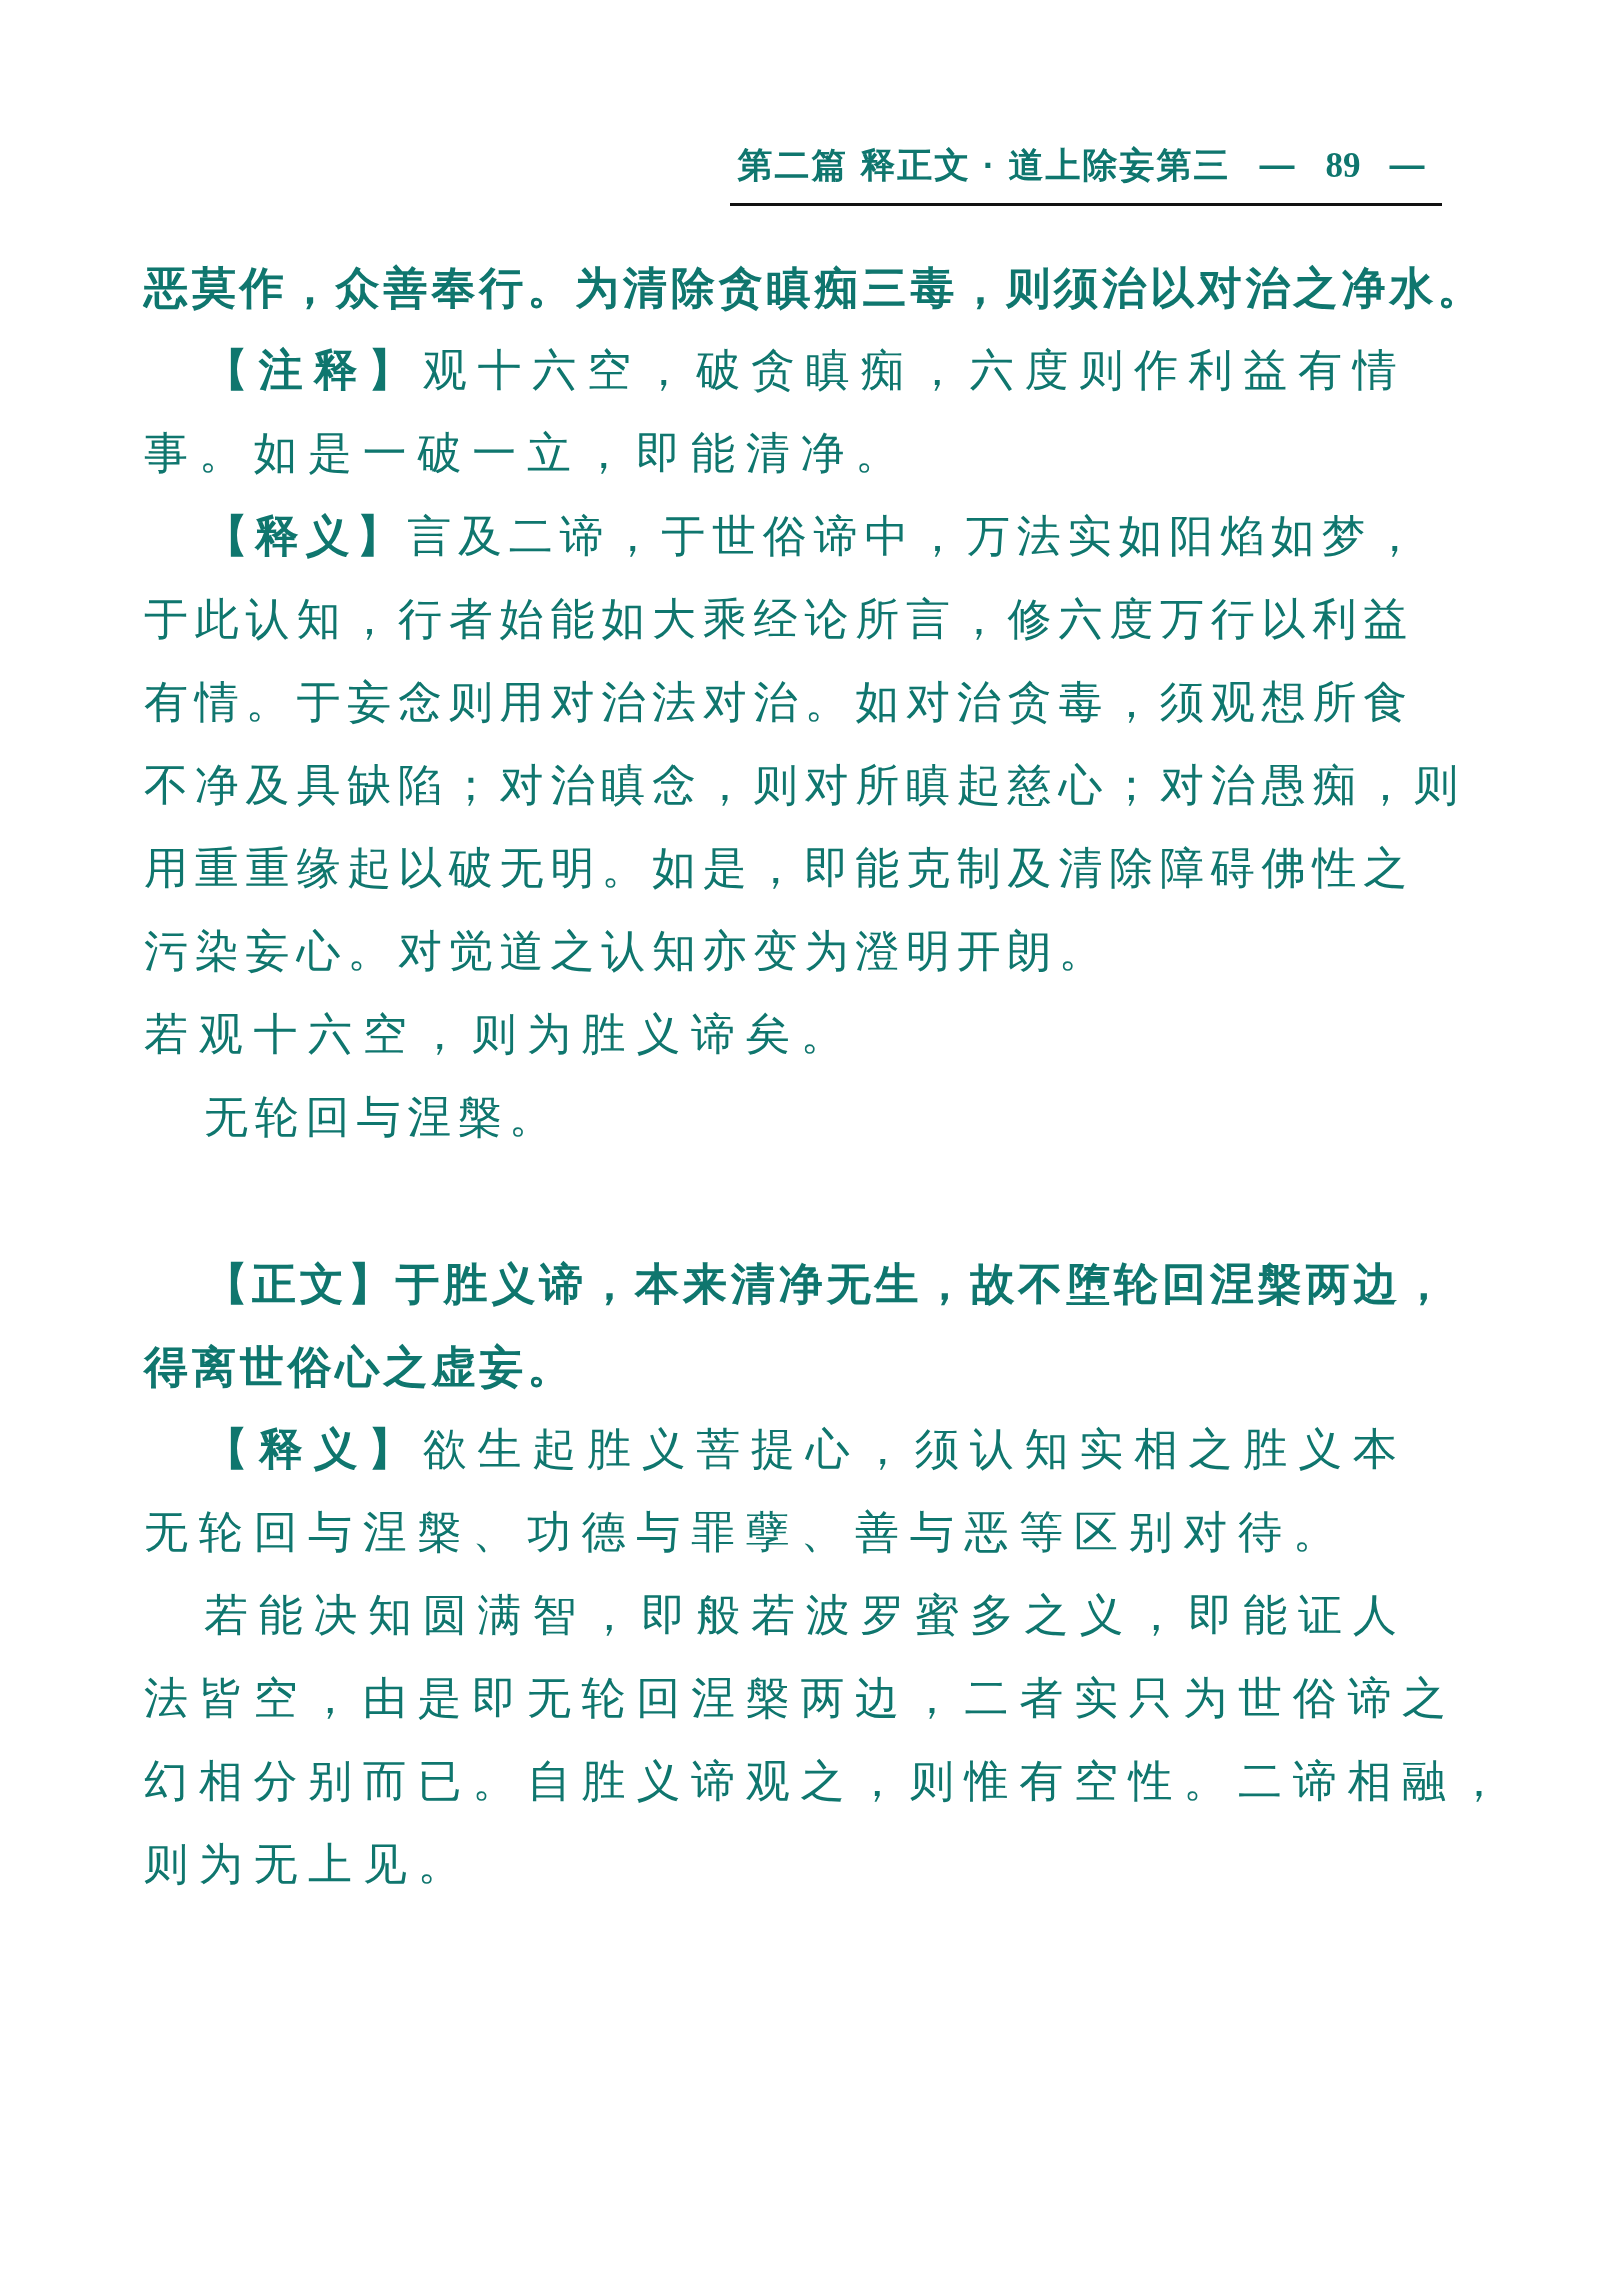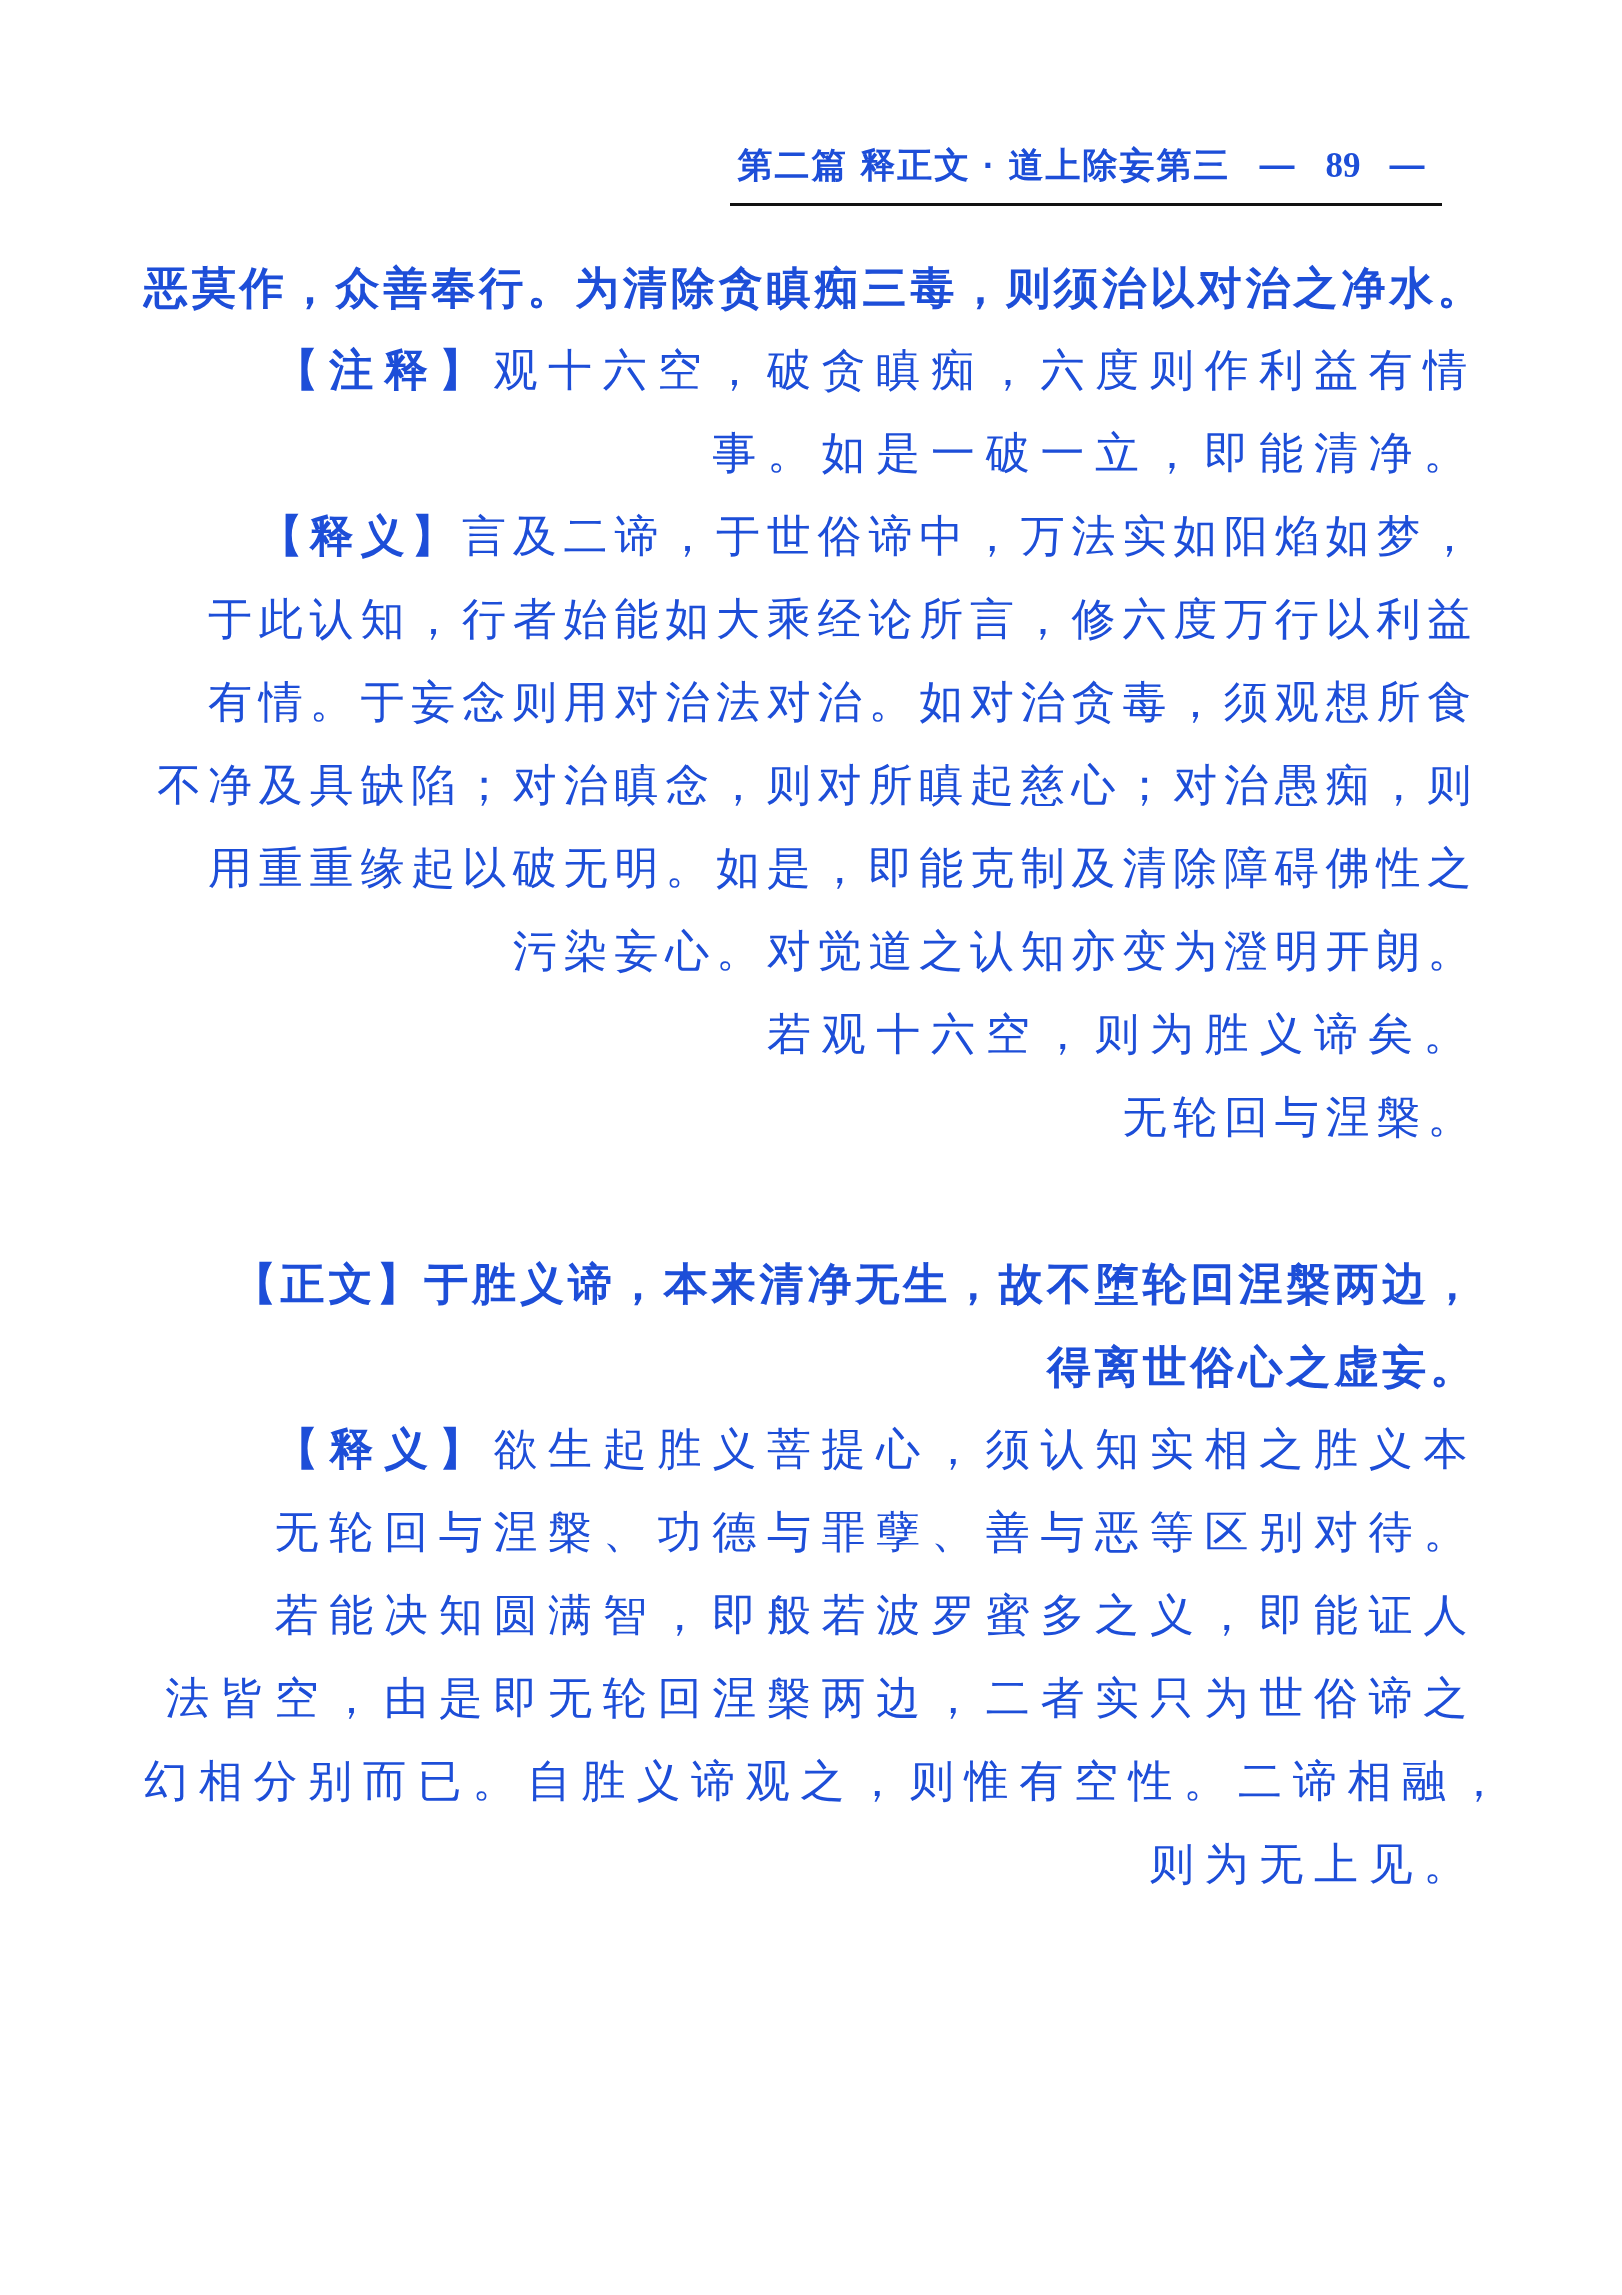--- a/index.html
+++ b/index.html
@@ -1,20 +1,20 @@
 <!DOCTYPE html>
 <html><head>
 <meta charset="utf-8">
 <style>
   html,body { margin:0; padding:0; background:#ffffff; }
   .page {
     position:relative;
     width:1623px; height:2296px;
     background:#ffffff;
-    color:#1d4ed8;
+    color:#0f766e;
     font-family:"Liberation Serif","DejaVu Serif",serif;
     overflow:hidden;
   }
 
   
   .header {
     position:absolute;
     top:142px; right:181px;
   }
   .header-inner {
@@ -30,21 +30,20 @@
     white-space:nowrap;
   }
   .header-pageno { font-family:"Liberation Serif","DejaVu Serif",serif; letter-spacing:0; }
 
   
   .body-block {
     position:absolute;
     left:144px; top:246px;
     width:1334px;
     font-size:44px;
-    text-align:right;
   }
   .line {
     height:83px;
     line-height:83px;
     white-space:nowrap;
   }
   .para.bold .line {
     font-family:"Liberation Sans","DejaVu Sans",sans-serif;
     font-weight:900;
     letter-spacing:3.9px;

